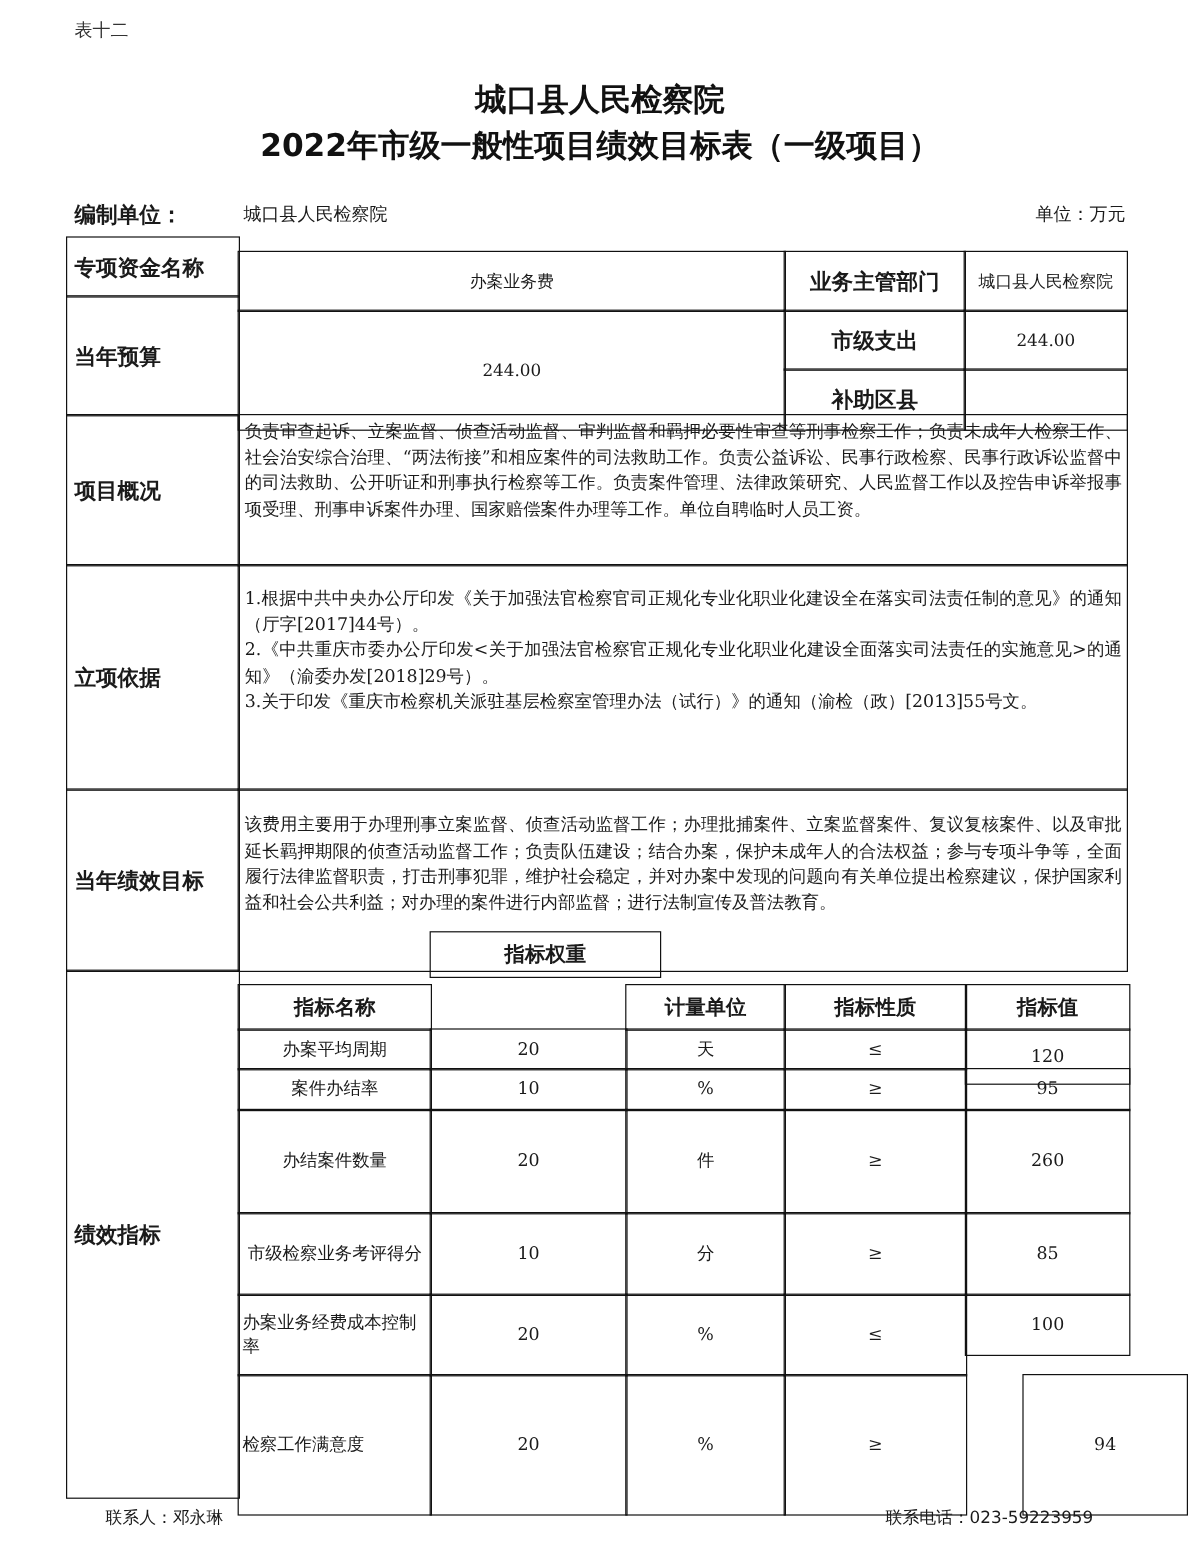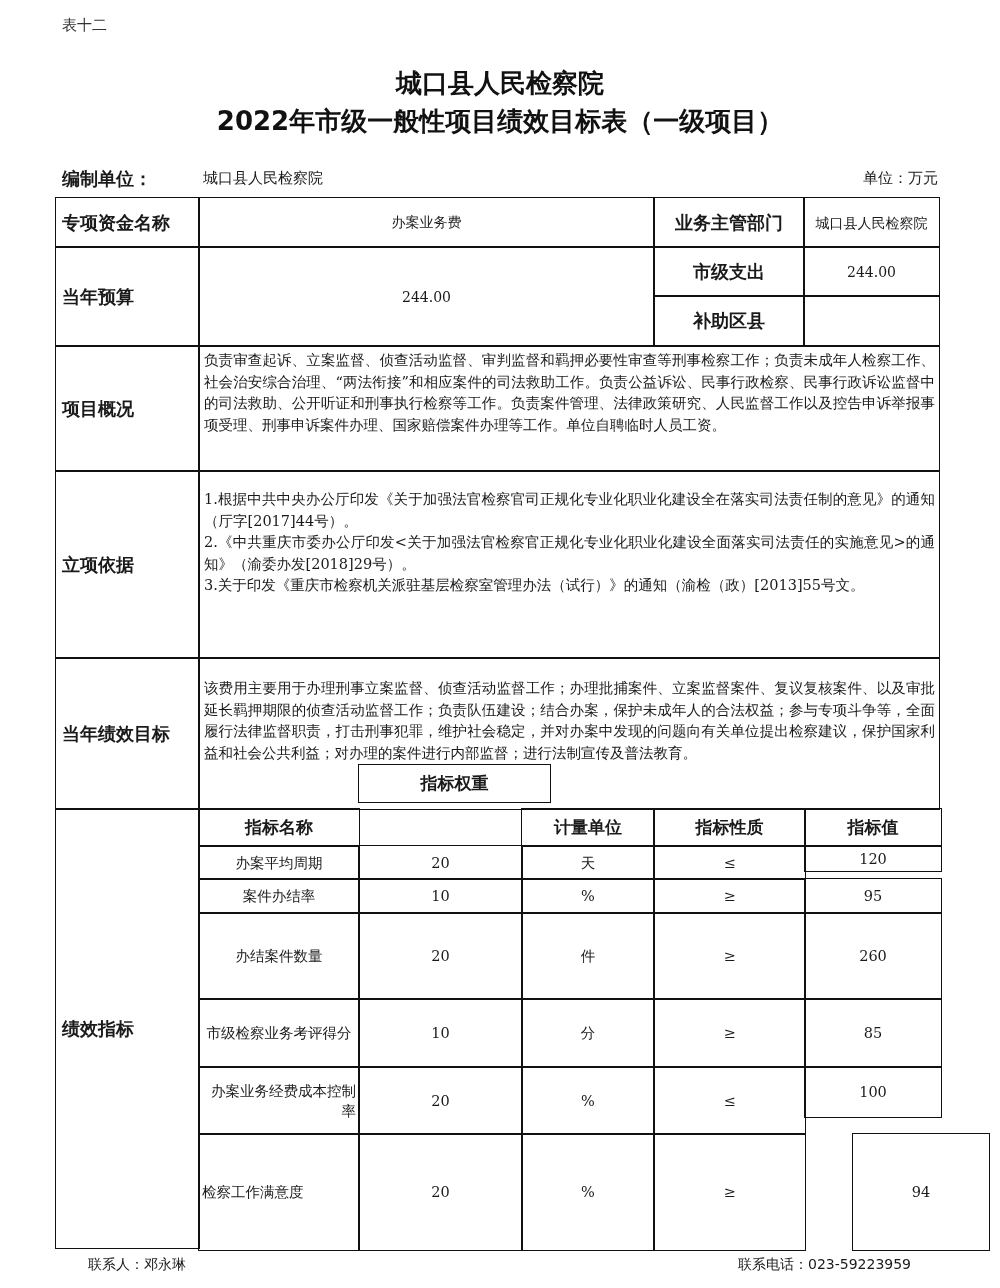--- a/index.html
+++ b/index.html
@@ -10,21 +10,21 @@
   .title { left: 0; width: 1000px; text-align: center; font-family: "DejaVu Sans", "Liberation Sans", sans-serif;
            font-weight: bold; font-size: 26px; color: #111; }
   .t1 { top: 66px; }
   .t2 { top: 104px; }
   .meta-left-label { left: 62px; top: 167px; font-family: "DejaVu Sans", "Liberation Sans", sans-serif; font-weight: bold; font-size: 18px; }
   .meta-left-val { left: 203px; top: 169px; font-size: 15px; }
   .meta-right { right: 62px; top: 169px; font-size: 15px; }
 
   .cell { position: absolute; box-sizing: border-box; border: 1.5px solid #111; display: flex; align-items: center; }
   .hdr { font-family: "DejaVu Sans", "Liberation Sans", sans-serif; font-weight: bold; font-size: 18px; padding-left: 6px; }
-  .ctr { justify-content: center; text-align: right; }
+  .ctr { justify-content: center; text-align: left; margin-top: 12px; }
   .val { font-size: 14px; }
   .para { font-size: 14.5px; line-height: 21.5px; padding: 4px 4px 4px 5px; align-items: flex-start; text-align: justify; }
   .para-inner { width: 100%; }
   .thead { font-family: "DejaVu Sans", "Liberation Sans", sans-serif; font-weight: bold; font-size: 17px; }
   .td { font-size: 14.5px; line-height: 20px; padding: 0 3px; }
   .footer { top: 1256px; font-size: 14px; font-family: "DejaVu Sans", "Liberation Sans", sans-serif; }
 </style>
 </head>
 <body>
 
@@ -73,21 +73,21 @@
   <div id="ind-grid">
       <div class="cell ctr thead" style="left: 198px; top: 808px; width: 162px; height: 39px;">指标名称</div>
       <div class="cell ctr thead" style="left: 358px; top: 764px; width: 193px; height: 39px;">指标权重</div>
       <div class="cell ctr thead" style="left: 521px; top: 808px; width: 134px; height: 39px;">计量单位</div>
       <div class="cell ctr thead" style="left: 653px; top: 808px; width: 153px; height: 39px;">指标性质</div>
       <div class="cell ctr thead" style="left: 804px; top: 808px; width: 138px; height: 39px;">指标值</div>
       <div class="cell ctr td" style="left: 198px; top: 845px; width: 162px; height: 35px;">办案平均周期</div>
       <div class="cell ctr td" style="left: 358px; top: 845px; width: 165px; height: 35px;">20</div>
       <div class="cell ctr td" style="left: 521px; top: 845px; width: 134px; height: 35px;">天</div>
       <div class="cell ctr td" style="left: 653px; top: 845px; width: 153px; height: 35px;">≤</div>
-      <div class="cell ctr td" style="left: 804px; top: 845px; width: 138px; height: 27px;">120</div>
+      <div class="cell ctr td" style="left: 804px; top: 845px; width: 138px; height: 47px;">120</div>
       <div class="cell ctr td" style="left: 198px; top: 878px; width: 162px; height: 36px;">案件办结率</div>
       <div class="cell ctr td" style="left: 358px; top: 878px; width: 165px; height: 36px;">10</div>
       <div class="cell ctr td" style="left: 521px; top: 878px; width: 134px; height: 36px;">%</div>
       <div class="cell ctr td" style="left: 653px; top: 878px; width: 153px; height: 36px;">≥</div>
       <div class="cell ctr td" style="left: 804px; top: 878px; width: 138px; height: 36px;">95</div>
       <div class="cell ctr td" style="left: 198px; top: 912px; width: 162px; height: 88px;">办结案件数量</div>
       <div class="cell ctr td" style="left: 358px; top: 912px; width: 165px; height: 88px;">20</div>
       <div class="cell ctr td" style="left: 521px; top: 912px; width: 134px; height: 88px;">件</div>
       <div class="cell ctr td" style="left: 653px; top: 912px; width: 153px; height: 88px;">≥</div>
       <div class="cell ctr td" style="left: 804px; top: 912px; width: 138px; height: 88px;">260</div>

